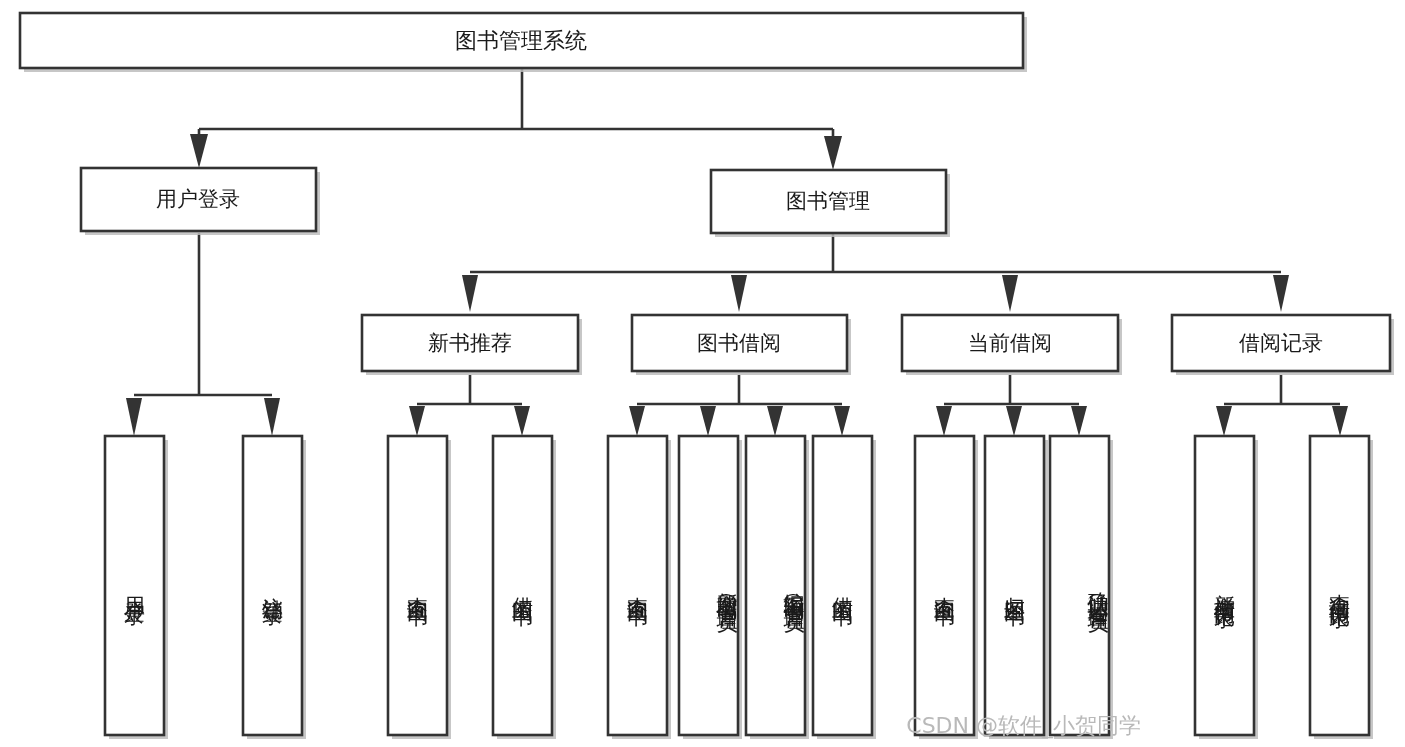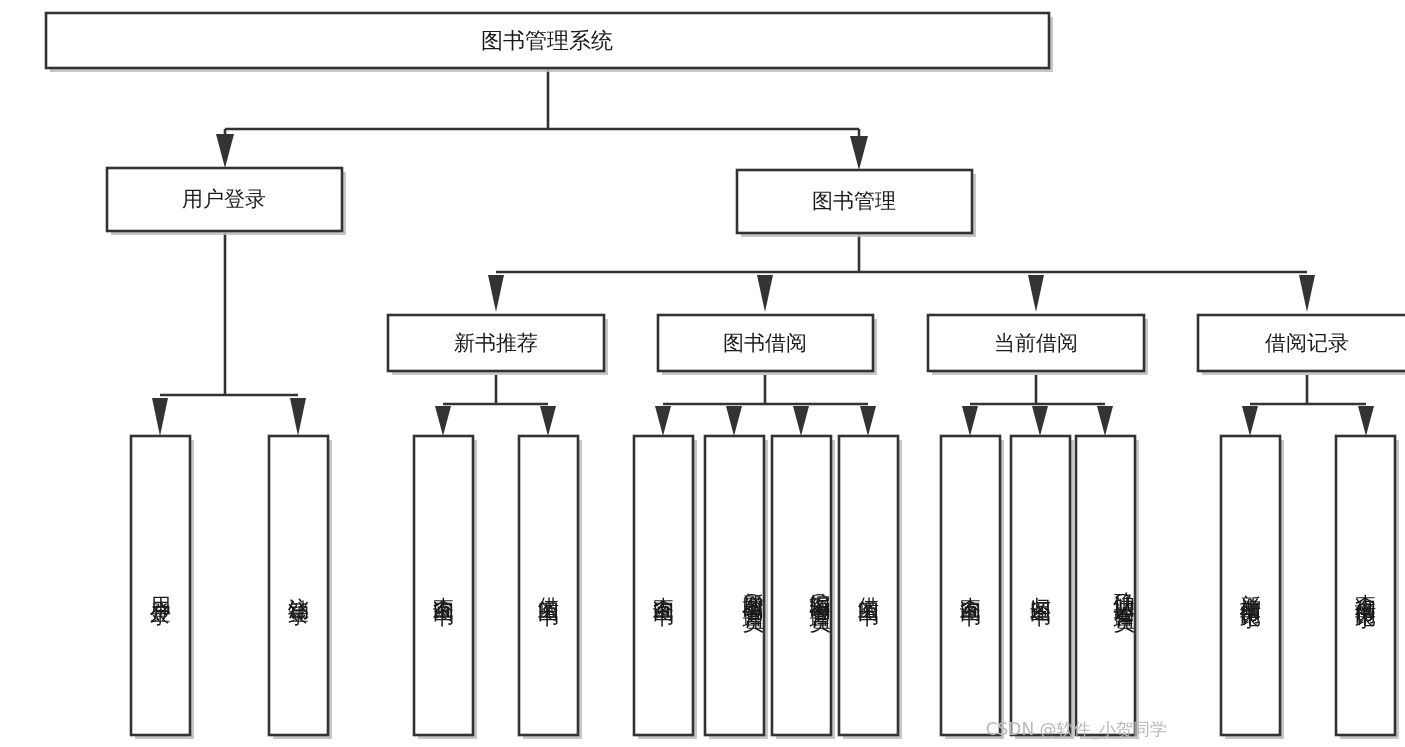--- a/index.html
+++ b/index.html
@@ -12,21 +12,20 @@
     font-family: "DejaVu Sans", "Liberation Sans", sans-serif;
     width: 1405px;
     height: 747px;
     overflow: hidden;
   }
   #diagram-root {
     position: relative;
     width: 1151px;
     height: 747px;
     background: #ffffff;
-    margin-left: 26px;
   }
   svg.diagram-canvas {
     position: absolute;
     top: 0;
     left: 0;
     width: 1405px;
     height: 747px;
     display: block;
   }
   .node-box {
@@ -71,21 +70,21 @@
     text-align: center;
     white-space: nowrap;
     pointer-events: none;
     user-select: none;
   }
   .watermark {
     position: absolute;
     right: 10px;
     bottom: 6px;
     font-family: "DejaVu Sans", "Liberation Sans", sans-serif;
-    font-size: 17px;
+    font-size: 22px;
     color: #b9b9b9;
     white-space: nowrap;
     user-select: none;
   }
 </style>
 </head>
 <body>
 
 <div id="diagram-root">
 

